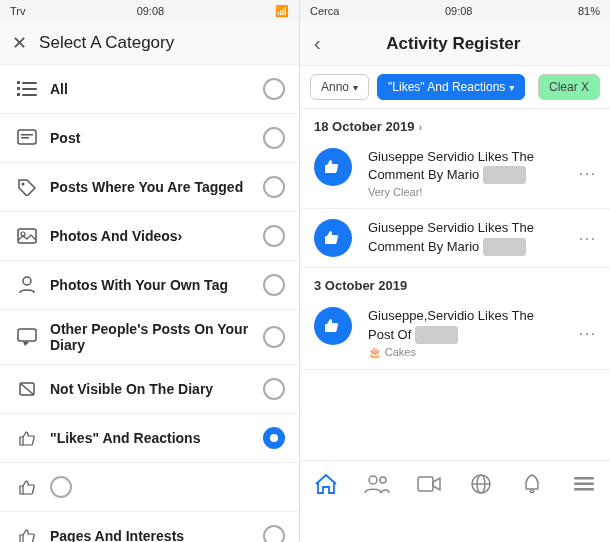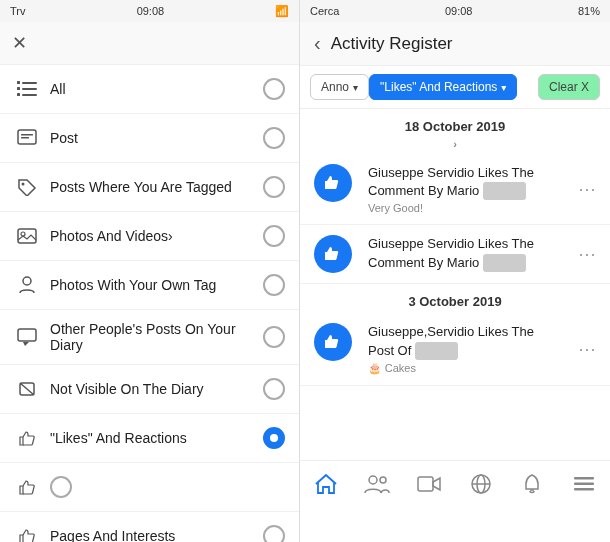--- a/index.html
+++ b/index.html
@@ -61,20 +61,21 @@
       overflow-y: auto;
       padding: 0;
     }
 
     .category-item {
       display: flex;
       align-items: center;
       padding: 11px 14px;
       border-bottom: 1px solid #f0f0f0;
       cursor: pointer;
+      font-weight: bold;
     }
 
     .cat-icon {
       width: 26px;
       height: 26px;
       margin-right: 10px;
       display: flex;
       align-items: center;
       justify-content: center;
       font-size: 16px;
@@ -143,31 +144,32 @@
 
     .back-btn {
       font-size: 20px;
       color: #555;
       margin-right: 10px;
       cursor: pointer;
     }
 
     .right-header-title {
       font-size: 17px;
-      font-weight: 400;
+      font-weight: 700;
       color: #222;
       flex: 1;
+      text-align: center;
       margin-right: 20px;
     }
 
     .filter-bar {
       display: flex;
       align-items: center;
       padding: 8px 10px;
-      gap: 0;
+      gap: 8px;
       border-bottom: 1px solid #eee;
       background: #fff;
     }
 
     .filter-btn {
       display: flex;
       align-items: center;
       gap: 4px;
       padding: 5px 10px;
       border: 1px solid #ccc;
@@ -209,21 +211,20 @@
     }
 
     .date-section {
       padding: 10px 14px 4px;
       font-size: 13px;
       font-weight: 600;
       color: #333;
       display: flex;
       align-items: center;
       gap: 4px;
-      flex-direction: column;
     }
 
     .activity-item {
       display: flex;
       align-items: flex-start;
       padding: 10px 14px;
       border-bottom: 1px solid #f0f0f0;
       gap: 16px;
     }
 
@@ -301,20 +302,21 @@
 
 <div class="left-panel">
   <div class="left-status-bar">
     <span>Trv</span>
     <span>09:08</span>
     <span>📶</span>
   </div>
 
   <div class="left-header">
     <span class="close-btn">✕</span>
+    <span class="left-header-title">Select A Category</span>
   </div>
 
   <div class="category-list">
 
     <div class="category-item">
       <div class="cat-icon">
         <svg width="20" height="16" viewBox="0 0 20 16" fill="none">
           <rect x="0" y="0" width="3" height="3" rx="0.5" fill="#555"></rect>
           <rect x="0" y="6" width="3" height="3" rx="0.5" fill="#555"></rect>
           <rect x="0" y="12" width="3" height="3" rx="0.5" fill="#555"></rect>
@@ -466,21 +468,21 @@
       <div class="avatar-circle">
         <svg width="22" height="22" viewBox="0 0 22 22" fill="none">
           <path d="M5 9 L5 17 L3 17 L3 9 Z" fill="white"></path>
           <path d="M5 9 L8 4 C8 4 10 4 10 6.5 L10 8 L15 8 C16 8 16.5 9 16 10 L14.5 16 C14.2 17 13.5 17 13 17 L5 17" fill="white"></path>
         </svg>
       </div>
       <div class="activity-content">
         <div class="activity-text">
           Giuseppe Servidio Likes The Comment By Mario <span class="activity-blur">&nbsp;&nbsp;&nbsp;&nbsp;&nbsp;&nbsp;&nbsp;&nbsp;&nbsp;&nbsp;&nbsp;&nbsp;</span>
         </div>
-        <div class="activity-sub">Very Good!</div>
+        <div class="activity-sub">Very Clear!</div>
       </div>
       <div class="more-btn">···</div>
     </div>
 
     <div class="activity-item">
       <div class="avatar-circle">
         <svg width="22" height="22" viewBox="0 0 22 22" fill="none">
           <path d="M5 9 L5 17 L3 17 L3 9 Z" fill="white"></path>
           <path d="M5 9 L8 4 C8 4 10 4 10 6.5 L10 8 L15 8 C16 8 16.5 9 16 10 L14.5 16 C14.2 17 13.5 17 13 17 L5 17" fill="white"></path>
         </svg>

